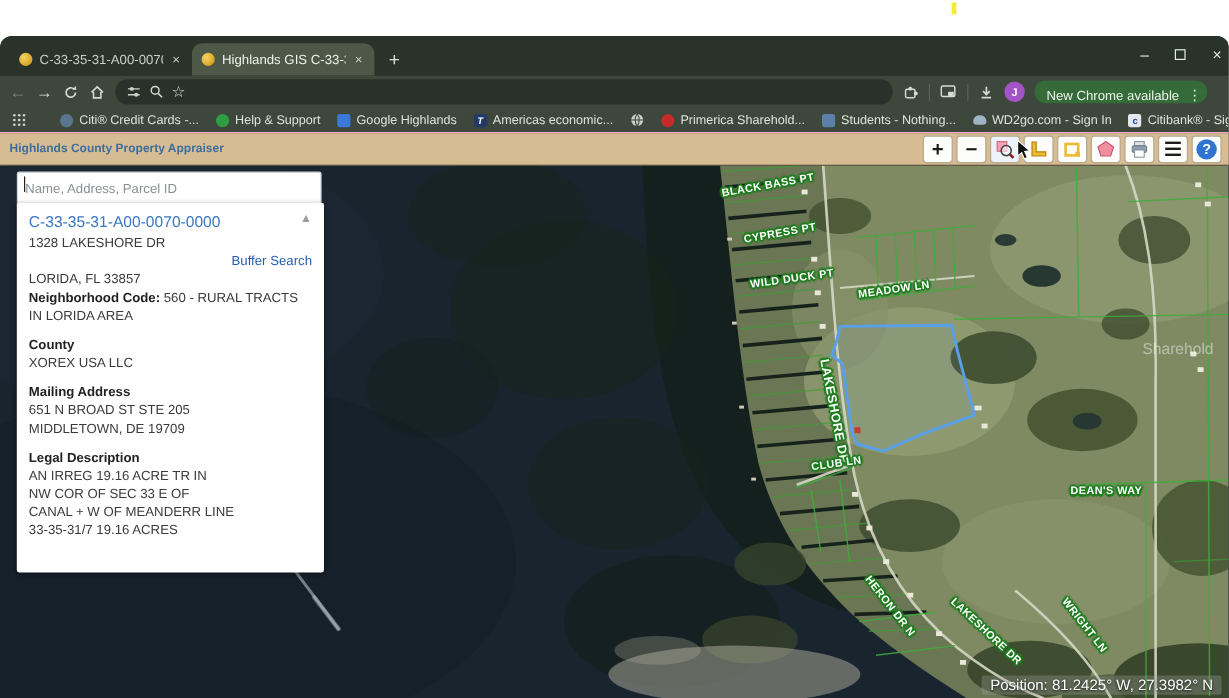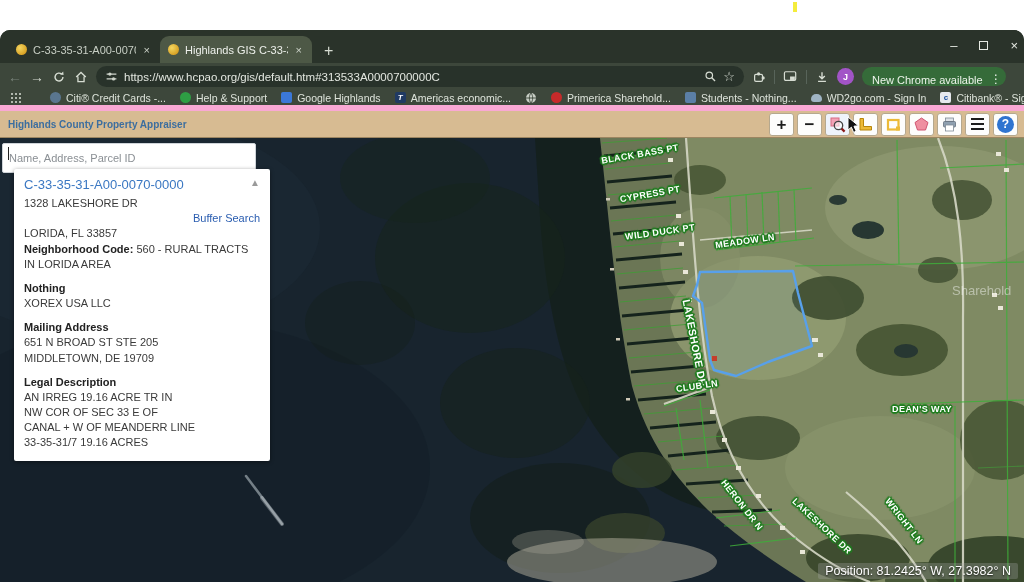--- a/index.html
+++ b/index.html
@@ -39,21 +39,21 @@
   .star { color:#d6dcd2; font-size:13px; }
   .tb-sep { width:1px; height:14px; background:#58645a; }
   .avatar { width:17px; height:17px; border-radius:50%; background:#a254c7; color:#fff; font-size:9px;
             font-weight:bold; display:flex; align-items:center; justify-content:center; }
   .update-pill { height:19px; background:#356b39; border-radius:10px; color:#ecf3ea; font-size:11px;
                  display:flex; align-items:flex-end; gap:7px; padding:0 4px 0 10px; cursor:pointer; }
   .dots { color:#eef3ec; font-size:12px; letter-spacing:0; }
 
   
   .bm-bar { height:21px; background:#3d473b; display:flex; align-items:center; gap:14px; padding:0 10px;
-            color:#dde3da; font-size:10.5px; border-bottom:6px solid #f9a8d4; }
+            color:#dde3da; font-size:10.5px; border-bottom:1px solid #f9a8d4; }
   .bm { display:flex; align-items:center; gap:5px; white-space:nowrap; cursor:pointer; }
   .bm-fav { width:11px; height:11px; border-radius:2px; flex:none; display:flex; align-items:center; justify-content:center;
             font-size:8px; font-weight:bold; color:#fff; }
   .bm-sep { width:1px; height:13px; background:#58645a; }
 
   
   .app-header { position:relative; height:27px; background:#d7bb92; display:flex; align-items:center;
                 padding:0 6px 0 8px; border-bottom:1px solid #9c8archive561; border-bottom:1px solid #9c8561; }
   .app-title { color:#3c6e9f; font-size:10px; font-weight:bold; }
   .tool-btns { margin-left:auto; display:flex; gap:3px; }
@@ -72,28 +72,28 @@
 
   .map-label { position:absolute; color:#fff; font-size:9px; font-weight:bold; letter-spacing:.4px; white-space:nowrap;
                text-shadow:-1px -1px 0 #1e7d1e, 1px -1px 0 #1e7d1e, -1px 1px 0 #1e7d1e, 1px 1px 0 #1e7d1e,
                            -2px 0 1px #1e7d1e, 2px 0 1px #1e7d1e, 0 -2px 1px #1e7d1e, 0 2px 1px #1e7d1e; }
   .watermark { position:absolute; left:952px; top:145px; color:rgba(255,255,255,.45); font-size:13px; }
   .position-readout { position:absolute; right:6px; bottom:3px; color:#fff; font-size:12.5px;
                       background:rgba(170,170,170,.30); padding:1px 7px; border-radius:2px;
                       text-shadow:0 1px 2px rgba(0,0,0,.8); }
 
   
-  .search-wrap { position:absolute; left:2px; top:5px; width:254px; height:30px; }
+  .search-wrap { position:absolute; left:14px; top:5px; width:254px; height:30px; }
   .search-input { width:100%; height:100%; border:1px solid #cfd4d9; border-radius:2px; padding:0 6px;
                   font-size:11px; font-family:"Liberation Sans",sans-serif; color:#333; outline:none; }
   .search-input::placeholder { color:#8a8f94; }
   .caret { position:absolute; left:6px; top:4px; width:1px; height:13px; background:#222; }
 
   .info-card { position:absolute; left:14px; top:31px; width:256px; background:#fff; border-radius:2px;
-               box-shadow:0 1px 4px rgba(0,0,0,.45); padding:8px 10px 10px 10px; font-size:11px; color:#3a3a3a; }
+               box-shadow:0 1px 4px rgba(0,0,0,.45); padding:8px 10px 26px 10px; font-size:11px; color:#3a3a3a; }
   .card-head { display:flex; align-items:flex-start; }
   .parcel-link { color:#3a77c2; font-size:13px; cursor:pointer; }
   .collapse { margin-left:auto; color:#9a9a9a; font-size:10px; cursor:pointer; }
   .addr-row { display:flex; margin-top:4px;flex-direction:column; }
   .buffer-link { margin-left:auto; color:#2a5db0; cursor:pointer; }
   .sec { margin-top:9px; }
   .lbl { font-weight:bold; color:#222; }
   .line { line-height:1.38; }
 </style>
 </head>
@@ -142,21 +142,20 @@
       </span>
       <div class="url-pill">
         <span class="pill-ic">
           <svg width="13" height="13" viewBox="0 0 16 16">
               <line x1="2" y1="5" x2="14" y2="5" stroke="#cfd5cc" stroke-width="1.4"></line>
               <circle cx="6" cy="5" r="2" fill="#cfd5cc"></circle>
               <line x1="2" y1="11" x2="14" y2="11" stroke="#cfd5cc" stroke-width="1.4"></line>
               <circle cx="10.5" cy="11" r="2" fill="#cfd5cc"></circle>
             </svg>
         </span>
-        <span class="url-text">https://www.hcpao.org/gis/default.htm#313533A0000700000C</span>
         <span class="pill-ic">
           <svg width="13" height="13" viewBox="0 0 16 16">
               <circle cx="6.5" cy="6.5" r="4" fill="none" stroke="#d6dcd2" stroke-width="1.5"></circle>
               <line x1="9.6" y1="9.6" x2="13.6" y2="13.6" stroke="#d6dcd2" stroke-width="1.6"></line>
             </svg>
         </span>
         <span class="star">☆</span>
       </div>
       <span class="pill-ic">
         <svg width="14" height="14" viewBox="0 0 16 16">
@@ -469,21 +468,21 @@
           <span class="buffer-link">Buffer Search</span>
         </div>
         <div class="line">LORIDA, FL 33857</div>
 
         <div class="line">
           <span class="lbl">Neighborhood Code:</span>
           <span>560 - RURAL TRACTS IN LORIDA AREA</span>
         </div>
 
         <div class="sec">
-          <div class="lbl line">Nothing</div>
+          <div class="lbl line">County</div>
           <div class="line">XOREX USA LLC</div>
         </div>
 
         <div class="sec">
           <div class="lbl line">Mailing Address</div>
           <div class="line">651 N BROAD ST STE 205</div>
           <div class="line">MIDDLETOWN, DE 19709</div>
         </div>
 
         <div class="sec">

